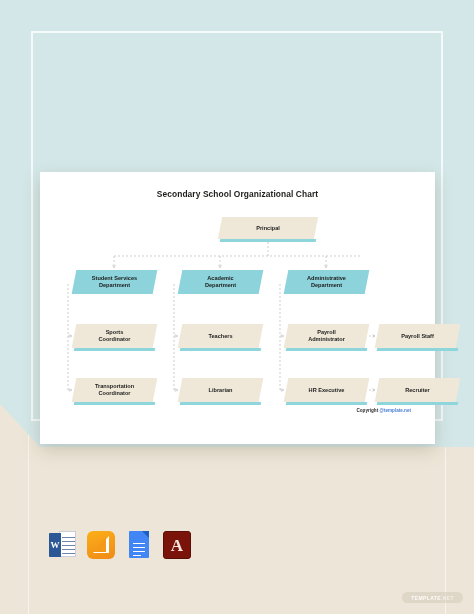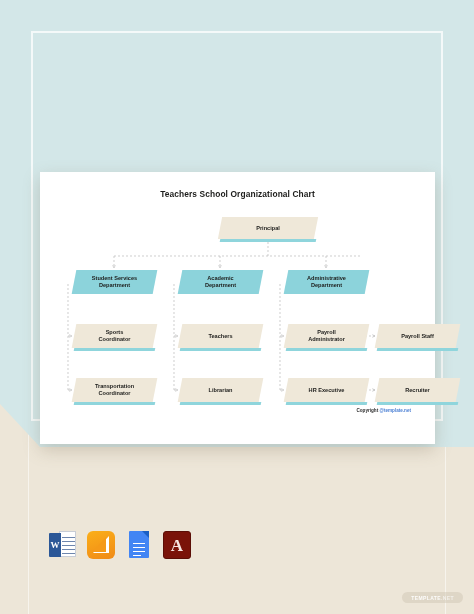--- a/index.html
+++ b/index.html
@@ -257,21 +257,21 @@
 
   <div class="beige-seam left"></div>
   <div class="beige-seam right"></div>
 
   <div id="teal-panel">
     <div id="teal-inner-frame"></div>
   </div>
 
   <div id="doc-card">
 
-    <div id="chart-title">Teachers School Organizational Chart</div>
+    <div id="chart-title">Secondary School Organizational Chart</div>
 
     <div id="chart-area">
       <svg id="connectors" viewBox="0 0 395 272">
         <defs>
           <marker id="arw" markerWidth="5" markerHeight="5" refX="4" refY="2.5" orient="auto" markerUnits="strokeWidth">
             <path d="M0,0.6 L4,2.5 L0,4.4" fill="none" stroke="#B9B9B9" stroke-width="0.9"></path>
           </marker>
         </defs>
         <g stroke="#B9B9B9" stroke-width="0.7" stroke-dasharray="2,2" fill="none">
 

